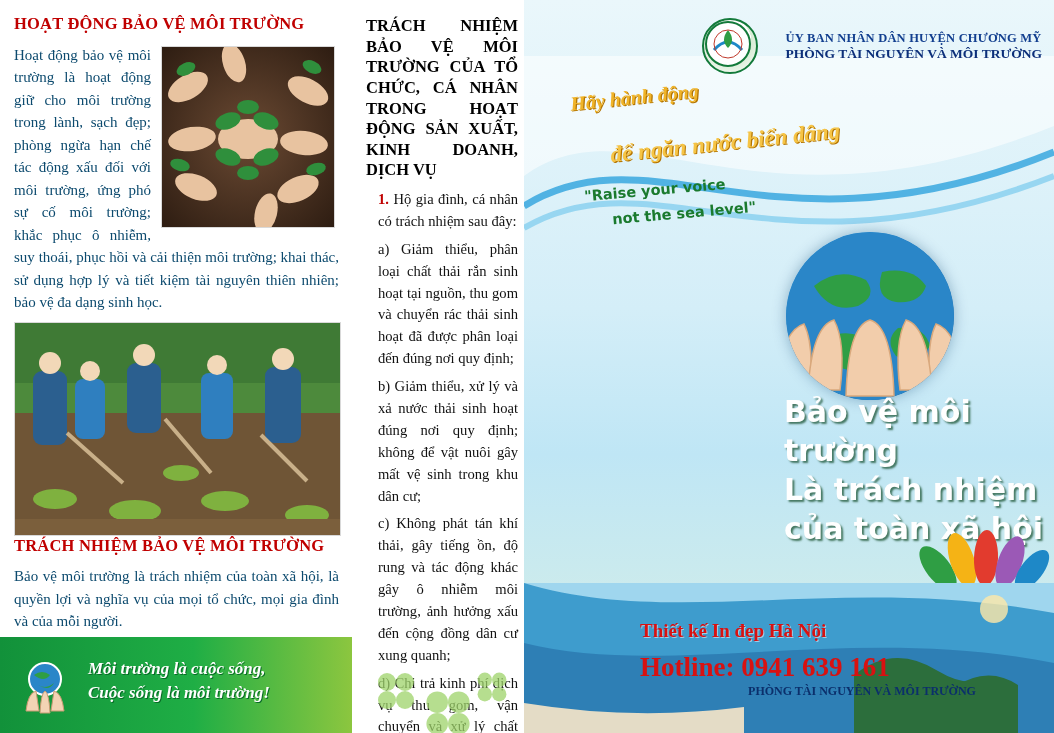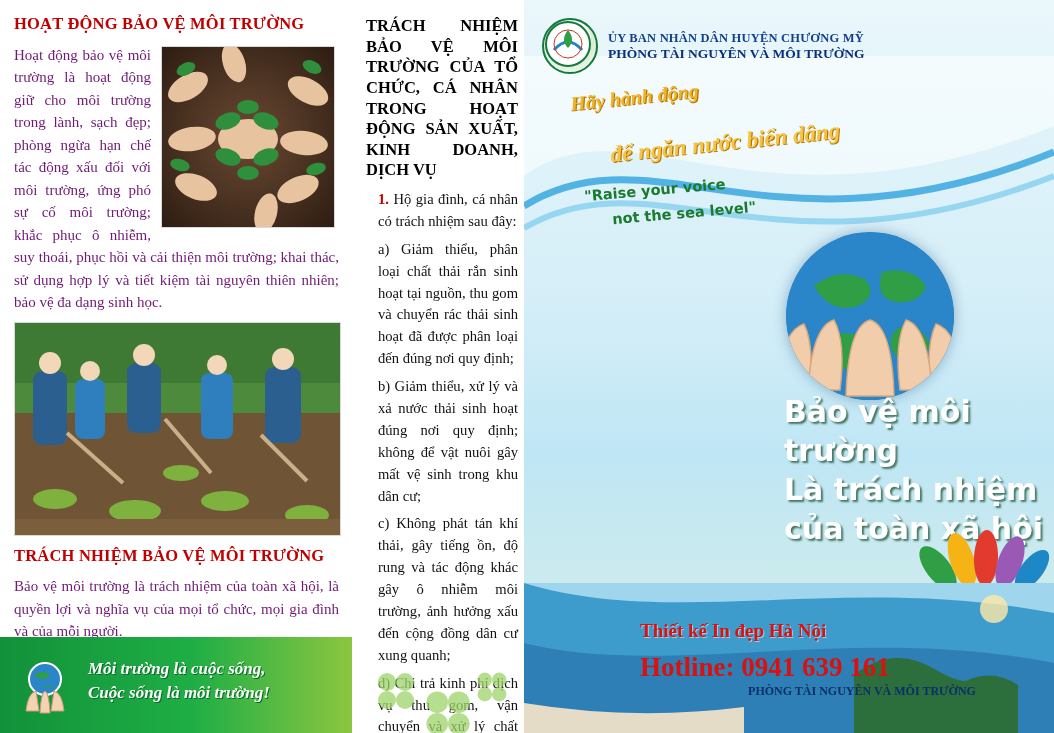--- a/index.html
+++ b/index.html
@@ -4,42 +4,42 @@
 <style>
   html,body{margin:0;padding:0;background:#fff;}
   body{width:1054px;height:733px;font-family:"Liberation Serif",serif;overflow:hidden;}
   .page{position:relative;width:1054px;height:733px;background:#ffffff;}
 
   
   .panel-left{position:absolute;left:0;top:0;width:352px;height:733px;background:#ffffff;}
   .panel-left .content{position:absolute;left:14px;top:14px;width:325px;}
   .head-red{color:#c00000;font-weight:bold;font-size:16.5px;letter-spacing:.2px;
             font-family:"Liberation Serif",serif;margin:0 0 9px 0;line-height:1.25;}
-  .body-text{font-size:15px;line-height:1.5;color:#701a75;text-align:justify;}
-  .left-bottom-head{margin-top:10px;}
+  .body-text{font-size:15px;line-height:1.5;color:#0c4a6e;text-align:justify;}
+  .left-bottom-head{}
   .green-strip{position:absolute;left:0;bottom:0;width:352px;height:96px;background:#1a9c3c;}
   .green-strip .inner{position:absolute;left:0;top:0;width:352px;height:96px;
         background:linear-gradient(90deg,#12913a 0%,#1fae45 55%,#8cc63f 100%);}
   .slogan{position:absolute;left:88px;top:20px;width:250px;color:#ffffff;font-weight:bold;
           font-size:17px;line-height:1.4;font-style:italic;text-shadow:1px 1px 0 #0a6b27;}
   .globe-hands{position:absolute;left:14px;top:18px;width:62px;height:60px;}
 
   .panel-middle{position:absolute;left:352px;top:0;width:171px;height:733px;background:#ffffff;}
 
   .midcol{position:absolute;left:366px;top:16px;width:152px;font-size:14.6px;line-height:1.5;text-align:justify;color:#111;}
   .midcol .hd{color:#000000;font-weight:bold;font-size:16.5px;line-height:1.25;margin-bottom:8px;}
   .midcol p{margin:0 0 6px 12px;}
   .num{color:#c00000;font-weight:bold;}
   .clover{position:absolute;left:352px;bottom:0;width:172px;height:120px;}
 
   
   .panel-right{position:absolute;left:524px;top:0;width:530px;height:733px;
       background:linear-gradient(180deg,#eaf7fb 0%,#d4eef8 42%,#bfe6f5 62%,#d9f0e4 100%);
       overflow:hidden;}
-  .logo-row{position:absolute;left:18px;top:18px;width:500px;display:flex;align-items:center;gap:10px;}
+  .logo-row{position:absolute;left:18px;top:18px;width:500px;display:flex;align-items:center;gap:28px;justify-content:flex-end;}
   .logo-badge{width:52px;height:52px;border-radius:50%;background:radial-gradient(circle at 50% 40%,#ffffff 0%,#ffffff 52%,#d8ecd5 53%,#ffffff 100%);
       border:2px solid #137a3a;position:relative;flex:0 0 auto;}
   .org{color:#123f8f;}
   .org .l1{font-size:12.5px;font-weight:bold;letter-spacing:.2px;}
   .org .l2{font-size:13.5px;font-weight:bold;color:#0d2f7a;}
   .wtxt1{position:absolute;left:46px;top:86px;font-size:20px;font-weight:bold;color:#f0b429;
      font-family:"Liberation Serif",serif;transform:rotate(-6deg);text-shadow:1px 1px 0 #b37400;font-style:italic;}
   .wtxt2{position:absolute;left:86px;top:130px;font-size:23px;font-weight:bold;color:#f6c445;
      transform:rotate(-6deg);text-shadow:1px 1px 0 #b37400;font-style:italic;}
   .wtxt3{position:absolute;left:60px;top:182px;font-size:14.5px;font-weight:bold;color:#1a7a2e;

